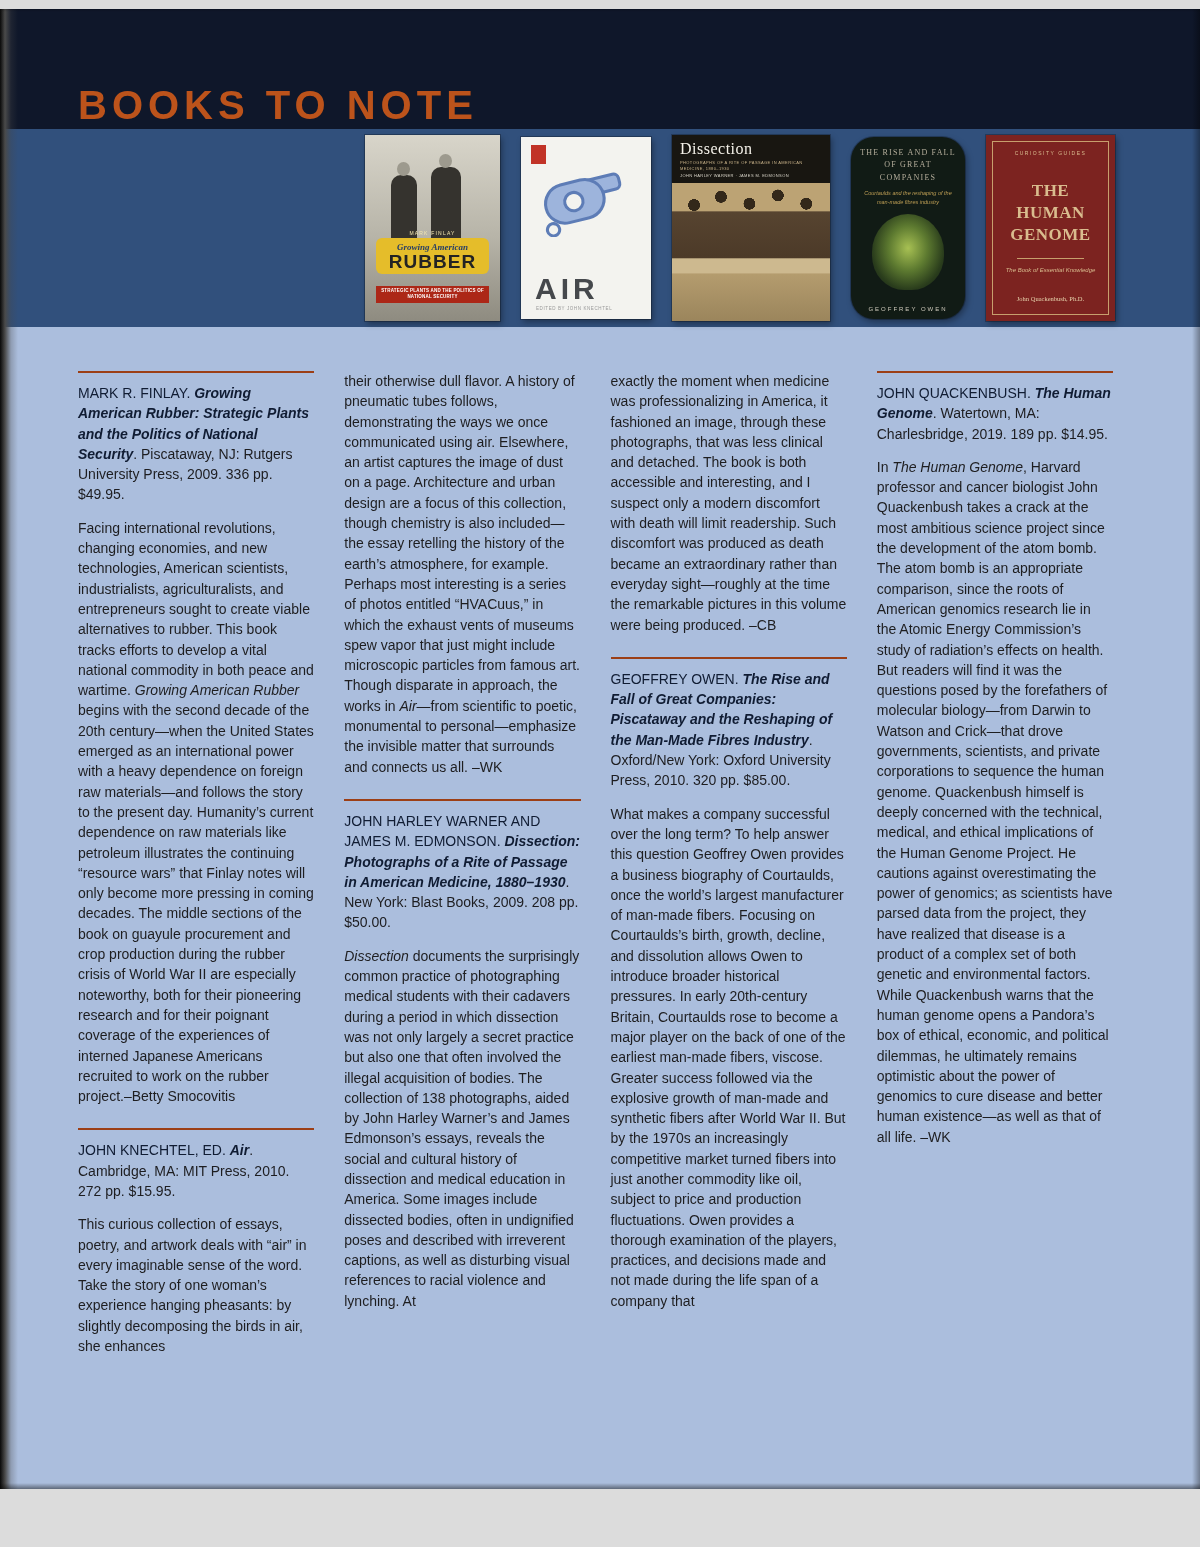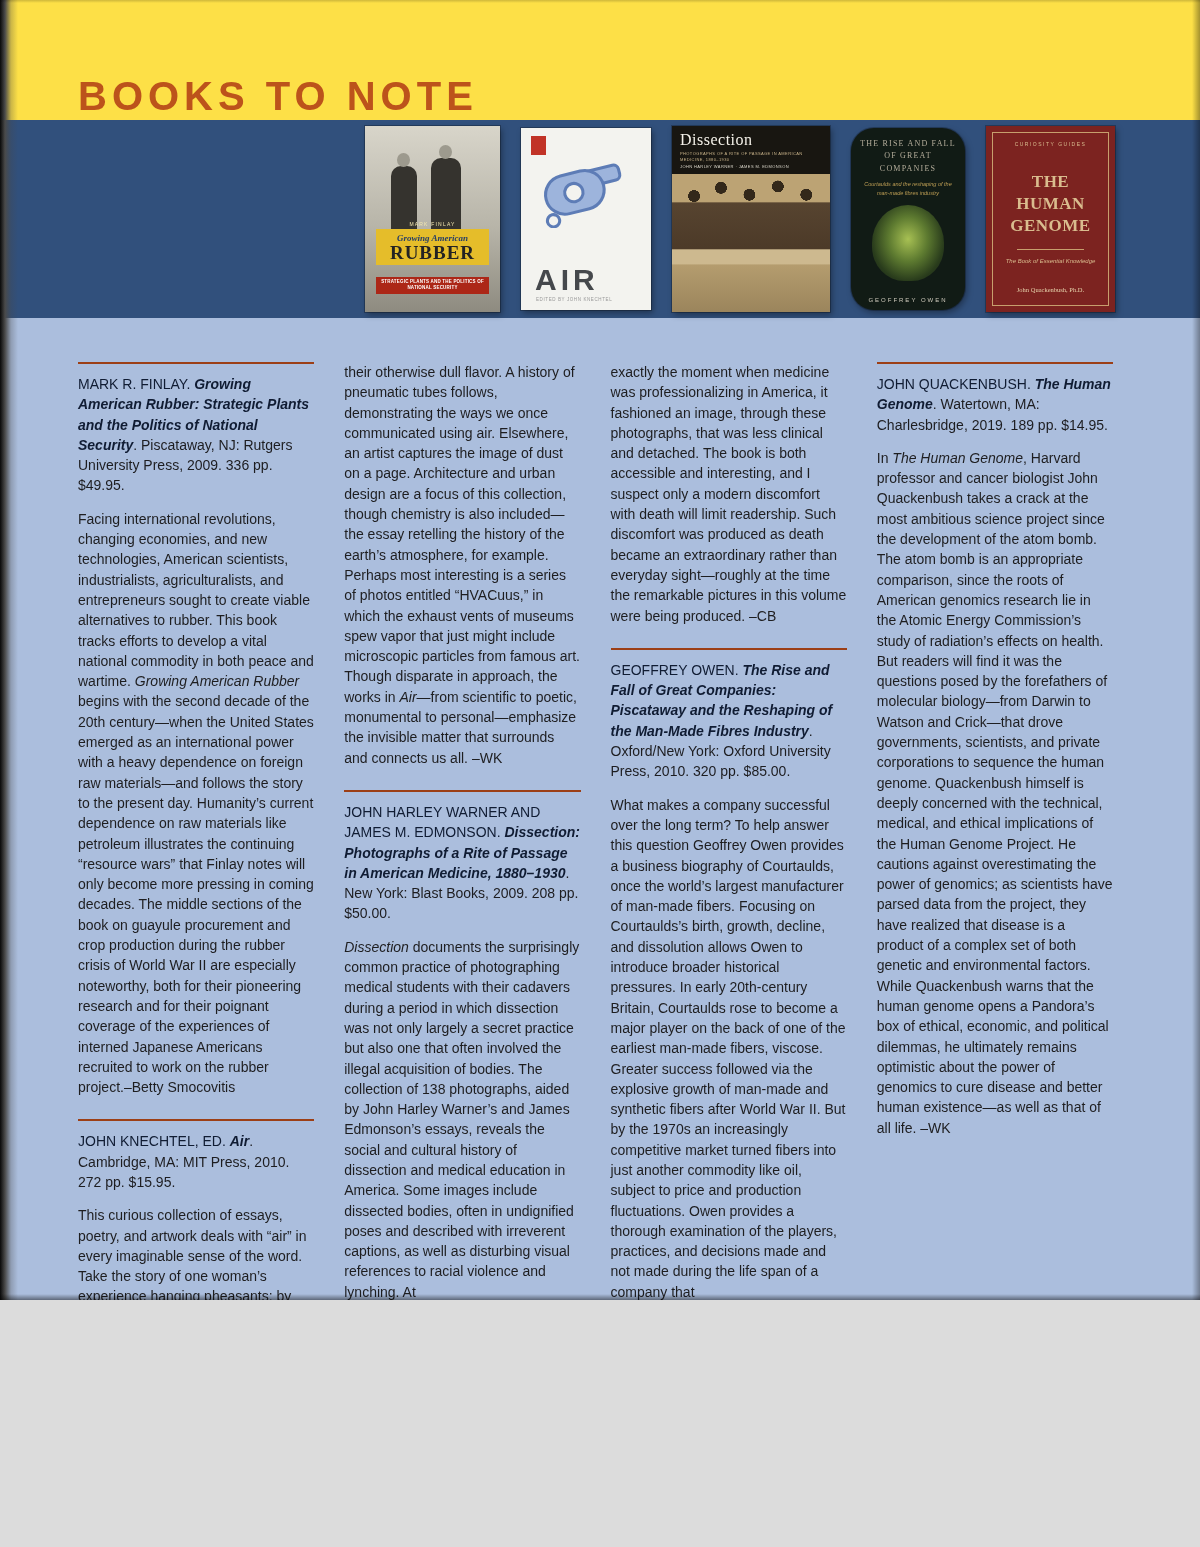--- a/index.html
+++ b/index.html
@@ -1,16 +1,16 @@
 <!DOCTYPE html>
 <html lang="en"><head>
 <meta charset="utf-8">
 <style>
   html,body{margin:0;padding:0;background:#dcdcdc;font-family:"Liberation Sans",sans-serif;}
-  .page{position:relative;width:1200px;height:1300px;margin:0 auto;background:#fde047;overflow:hidden;}
+  .page{position:relative;width:1200px;height:1480px;margin:9px auto;background:#0f172a;overflow:hidden;}
 
   
   .edge-left{position:absolute;left:0;top:0;bottom:0;width:18px;z-index:20;pointer-events:none;
     background:linear-gradient(to right,#090909 0,#4a4a4a 5px,rgba(70,70,70,.28) 11px,rgba(0,0,0,0) 18px);}
   .edge-right{position:absolute;right:0;top:0;bottom:0;width:8px;z-index:20;pointer-events:none;
     background:linear-gradient(to left,rgba(0,0,0,.35),rgba(0,0,0,0));}
   .edge-bottom{position:absolute;left:0;right:0;bottom:0;height:6px;z-index:20;pointer-events:none;
     background:linear-gradient(to top,rgba(0,0,0,.45),rgba(0,0,0,0));}
   .edge-top{position:absolute;left:0;right:0;top:0;height:3px;z-index:20;pointer-events:none;
     background:linear-gradient(to bottom,rgba(0,0,0,.18),rgba(0,0,0,0));}
@@ -27,23 +27,23 @@
 
   
   .cv-rubber{width:135px;background:linear-gradient(to bottom,#d8d5ca 0%,#b7b4a8 55%,#8e8b80 100%);}
   .rub-fig{position:absolute;background:#35332e;border-radius:10px 10px 0 0;}
   .rub-fig1{left:26px;top:40px;width:26px;height:70px;}
   .rub-fig2{left:66px;top:32px;width:30px;height:78px;}
   .rub-head{position:absolute;width:13px;height:14px;background:#9d9a8e;border-radius:50%;}
   .rub-head1{left:32px;top:27px;}
   .rub-head2{left:74px;top:19px;}
   .rub-author{position:absolute;top:95px;left:0;right:0;text-align:center;color:#f3e7b0;font-size:5px;letter-spacing:1.2px;}
-  .rub-box{position:absolute;top:103px;left:11px;right:11px;background:#e5bd2a;padding:4px 2px 3px;text-align:center;}
+  .rub-box{position:absolute;top:103px;left:11px;right:11px;background:#e5bd2a;padding:4px 2px 3px;text-align:center;border-radius:6px;}
   .rub-t1{font-family:"Liberation Serif",serif;font-style:italic;font-weight:700;font-size:9px;color:#273e66;}
-  .rub-t2{font-family:Liberation Serif, serif;font-weight:700;font-size:19px;letter-spacing:1px;color:#232323;text-transform:uppercase;line-height:1;}
+  .rub-t2{font-family:Liberation Sans, sans-serif;font-weight:700;font-size:19px;letter-spacing:1px;color:#232323;text-transform:uppercase;line-height:1;}
   .rub-banner{position:absolute;top:151px;left:11px;right:11px;background:#ac2717;color:#fff;
     font-size:4.5px;line-height:1.4;text-align:center;padding:2px 3px;letter-spacing:.2px;font-weight:700;}
 
   
   .cv-air{width:130px;height:182px;background:#f3f3ef;}
   .air-logo{position:absolute;top:8px;left:10px;width:15px;height:19px;background:#c13327;}
   .air-whistle{position:absolute;top:26px;left:13px;width:102px;height:74px;}
   .air-title{position:absolute;bottom:15px;left:14px;font-weight:700;font-size:30px;letter-spacing:4px;color:#45484c;line-height:1;}
   .air-credit{position:absolute;bottom:8px;left:15px;font-size:4.5px;color:#999;letter-spacing:.6px;}
 

